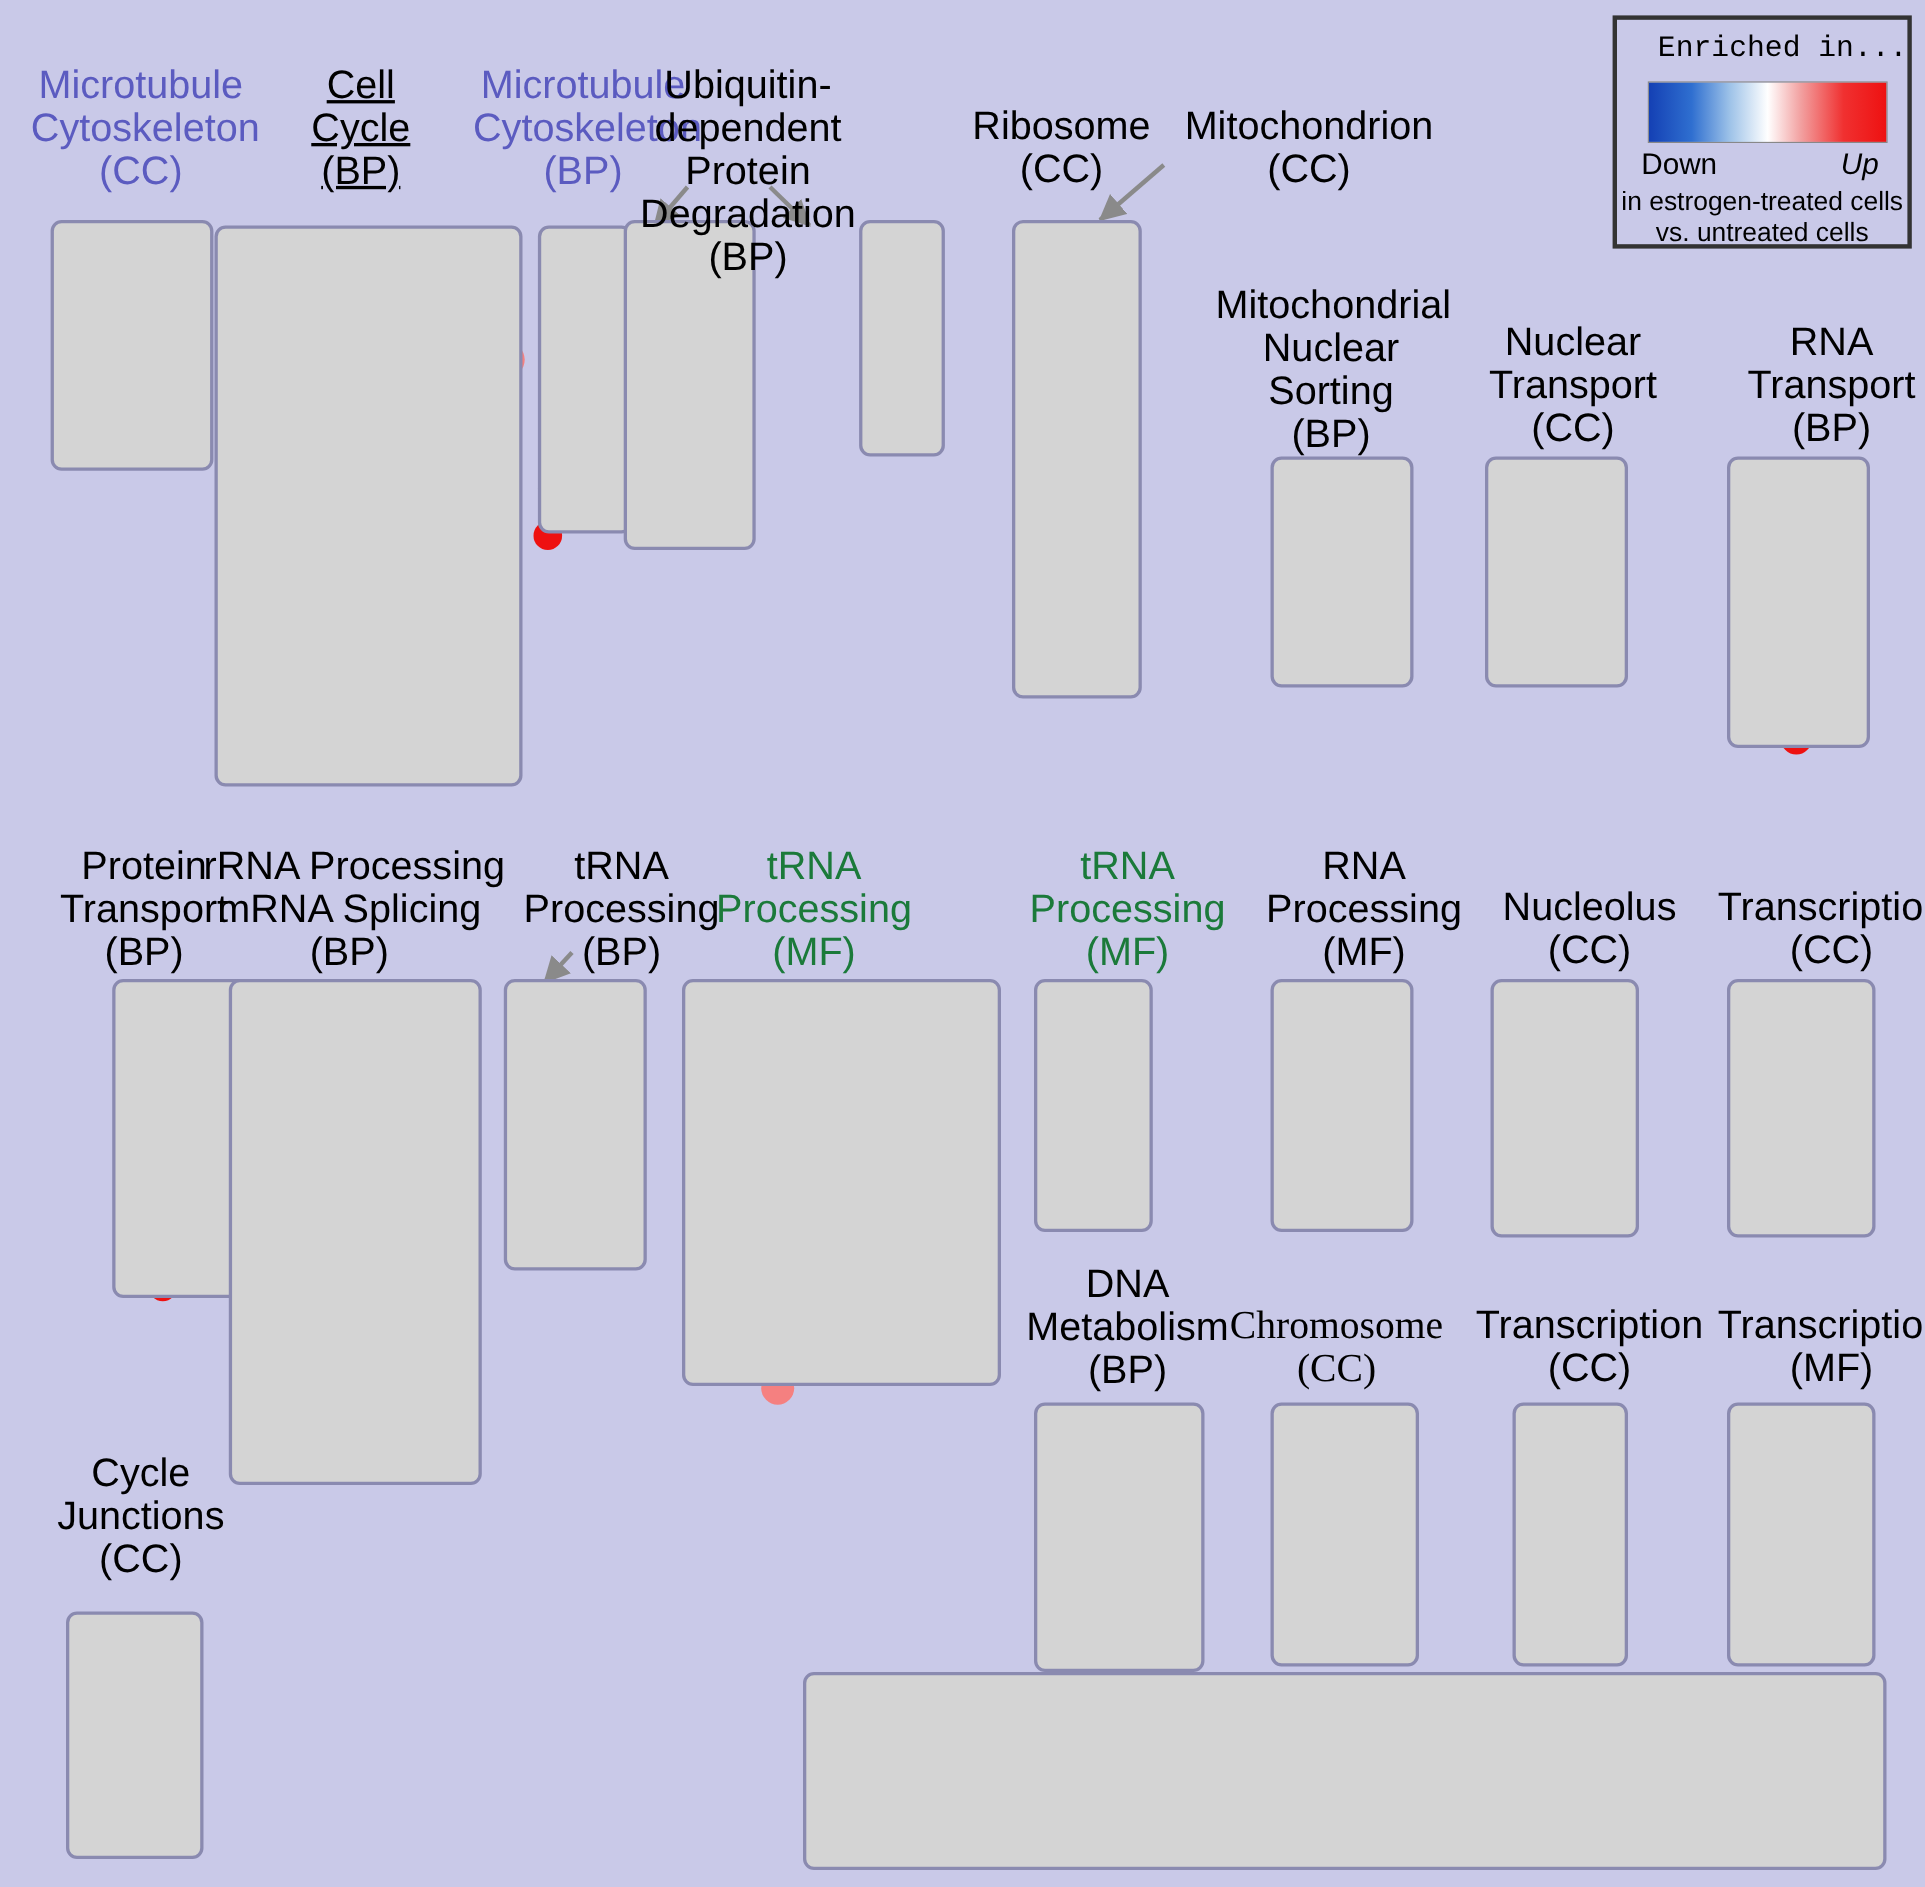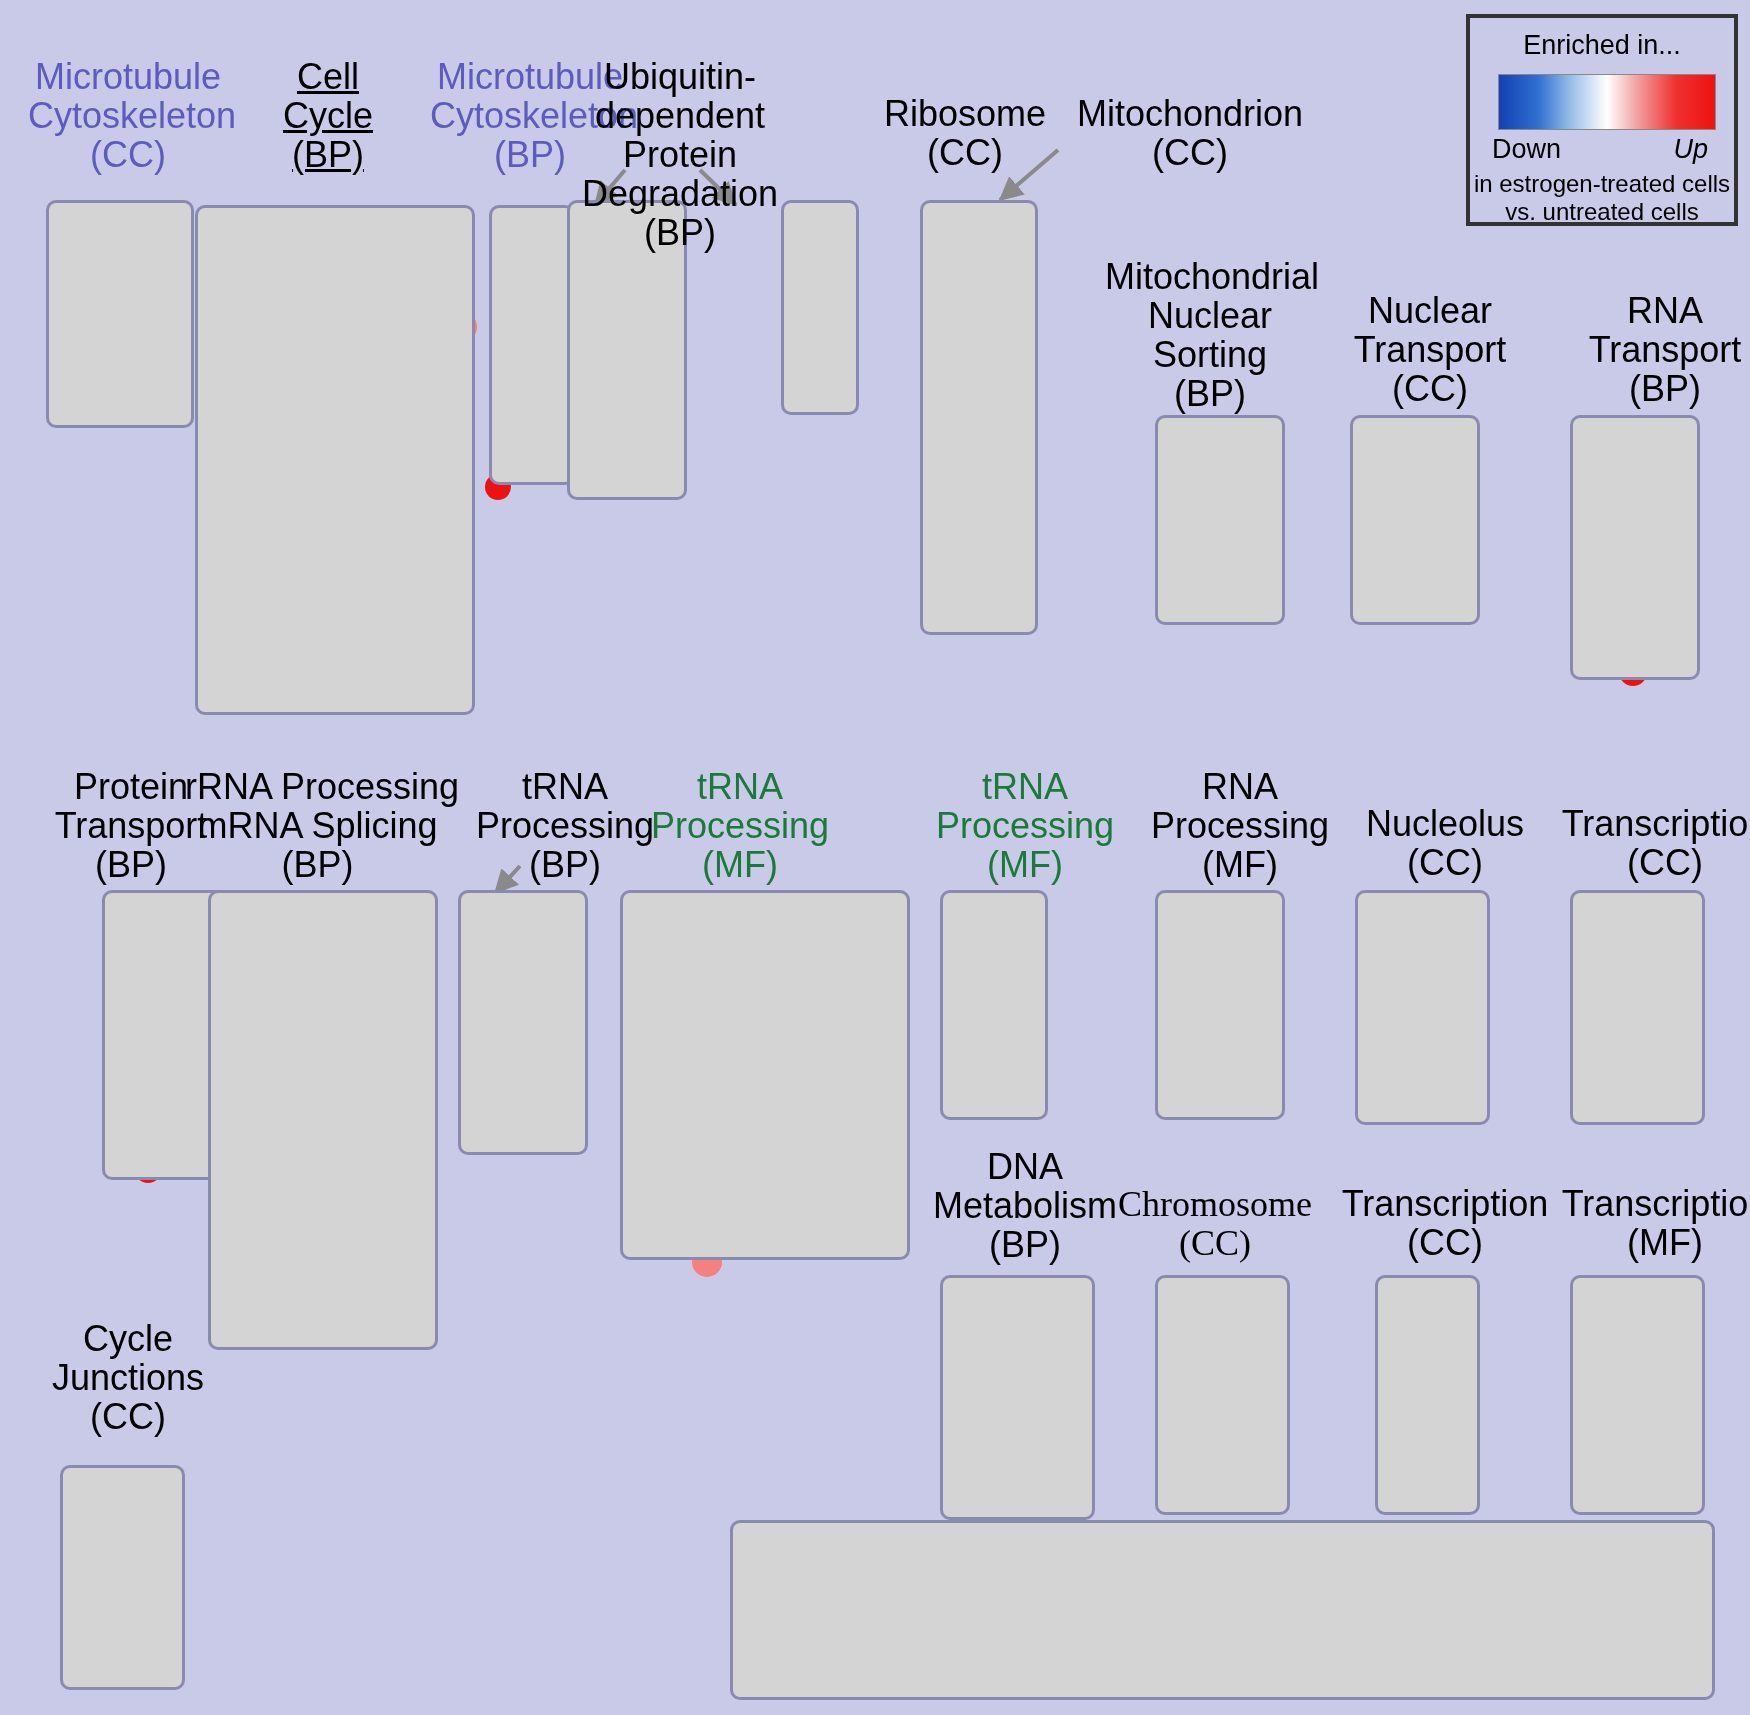--- a/index.html
+++ b/index.html
@@ -31,21 +31,21 @@
   .svgholder{position:absolute;left:0;top:0;width:1750px;height:1715px;pointer-events:none;}
   .legend{
     position:absolute;
     left:1466px;top:14px;width:272px;height:212px;
     background:#c9c9e8;
     border:4px solid #333;
     box-sizing:border-box;
   }
   .legend-title{
     position:absolute;top:12px;left:0;width:100%;
-    text-align:center;font-size:27px;color:#000;
+    text-align:right;font-size:27px;color:#000;font-family:Liberation Mono, monospace;
   }
   .legend-bar{
     position:absolute;left:28px;top:56px;width:216px;height:54px;
     background:linear-gradient(to right,#1440b4 0%,#2f6fd0 18%,#9dc2e8 34%,#ffffff 50%,#f2a0a0 64%,#f03030 82%,#ee1111 100%);
     border:1px solid #888;
   }
   .legend-down{position:absolute;left:22px;top:116px;font-size:27px;}
   .legend-up{position:absolute;right:26px;top:116px;font-size:27px;font-style:italic;}
   .legend-sub{
     position:absolute;top:152px;left:0;width:100%;

